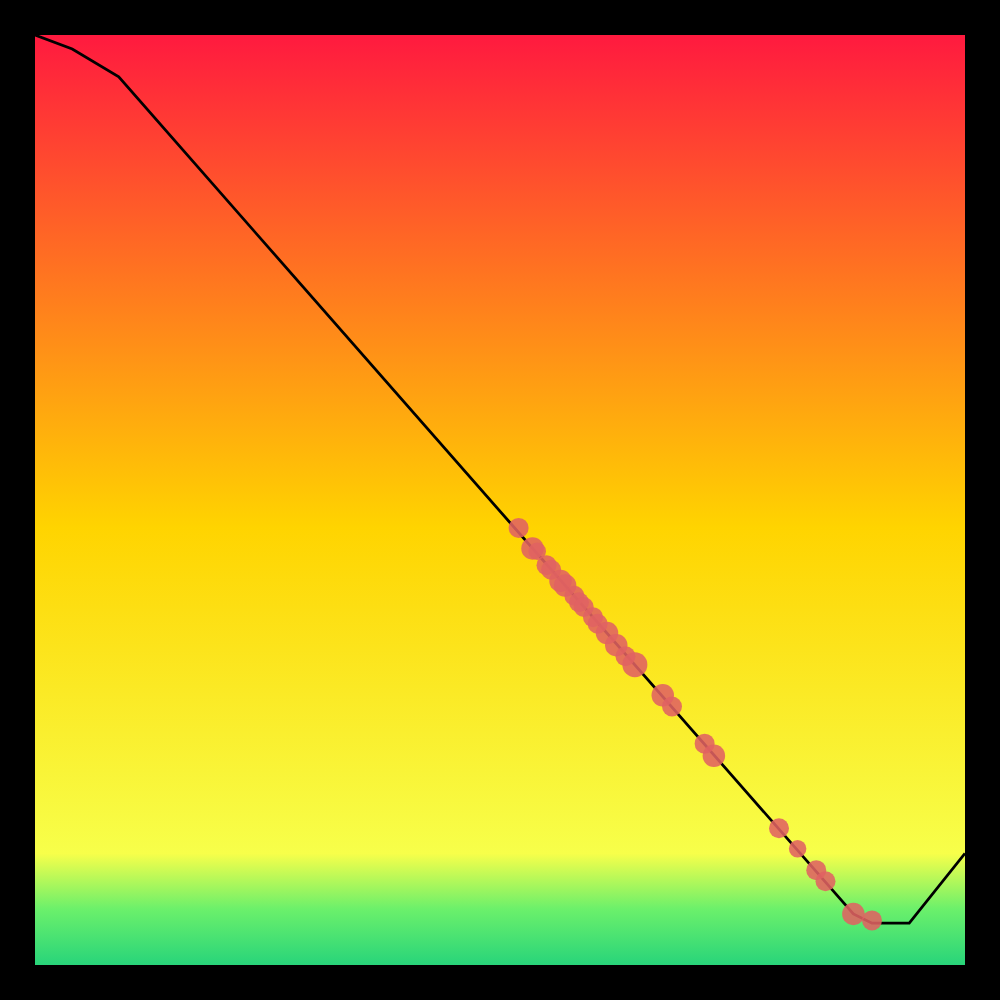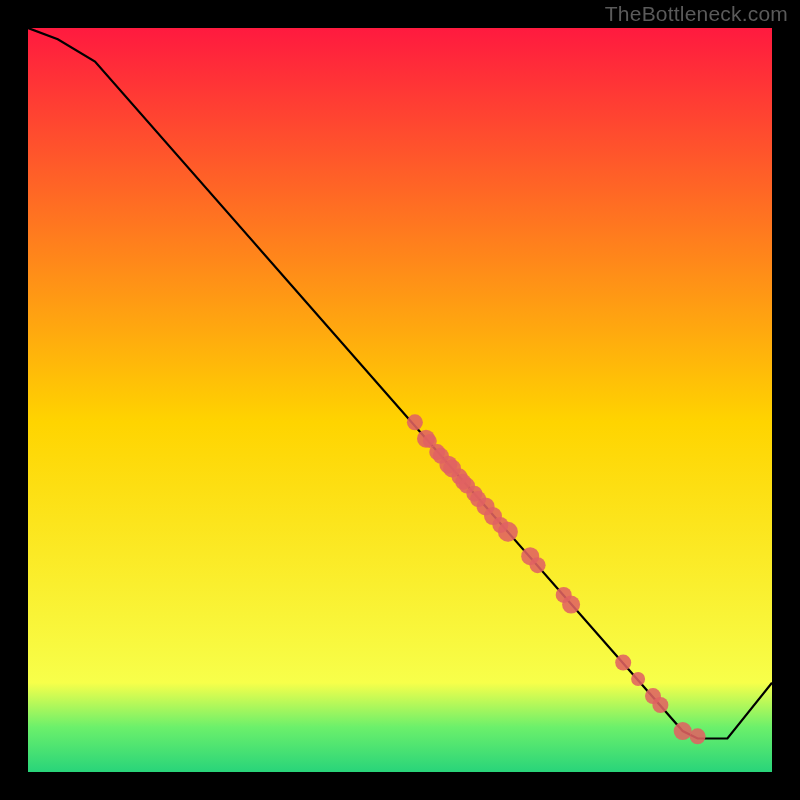--- a/index.html
+++ b/index.html
@@ -38,21 +38,20 @@
   .plot svg {
     width: 100%;
     height: 100%;
     display: block;
   }
 </style>
 </head>
 <body>
 
 <div class="frame">
-  <div class="watermark">TheBottleneck.com</div>
   <div class="plot">
     <svg viewBox="0 0 744 744">
       <defs>
         <linearGradient id="bg" x1="0" y1="0" x2="0" y2="1">
           <stop id="g-top" offset="0%" stop-color="#ff1a3f"></stop>
           <stop id="g-y1" offset="53%" stop-color="#ffd400"></stop>
           <stop id="g-y2" offset="88%" stop-color="#f7ff4a"></stop>
           <stop id="g-g1" offset="94%" stop-color="#6bf06b"></stop>
           <stop id="g-bot" offset="100%" stop-color="#28d47a"></stop>
         </linearGradient>

